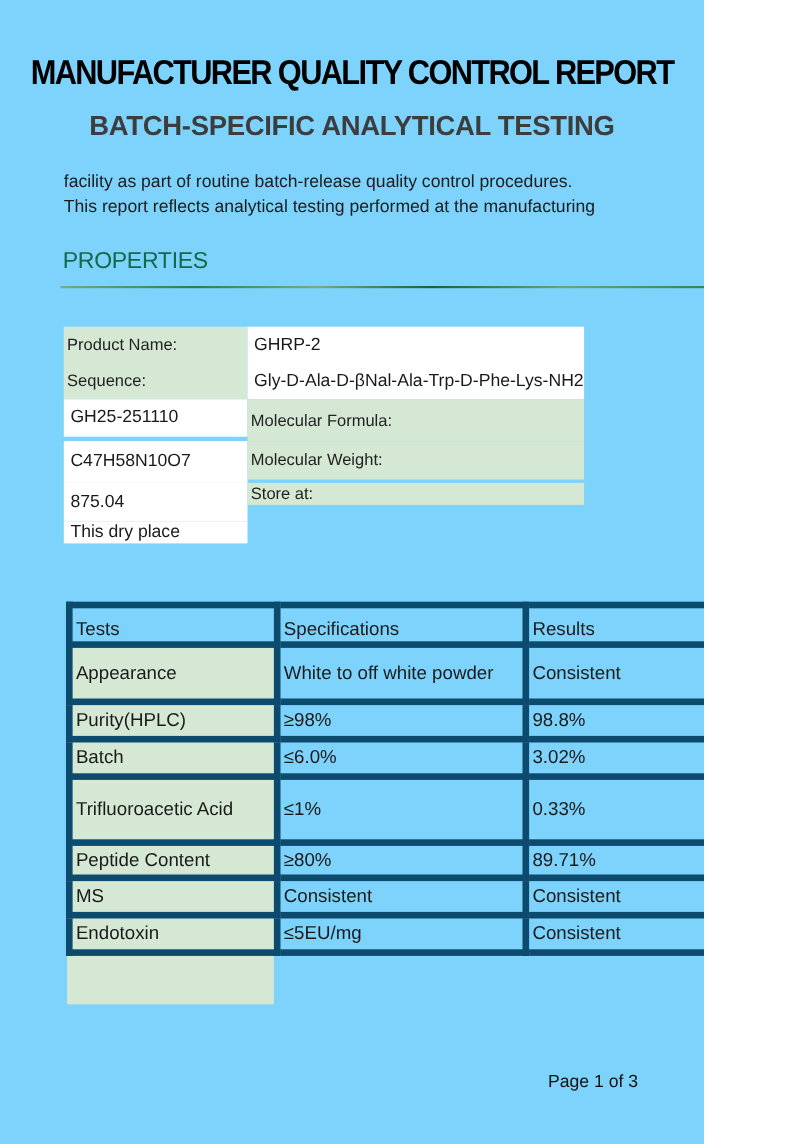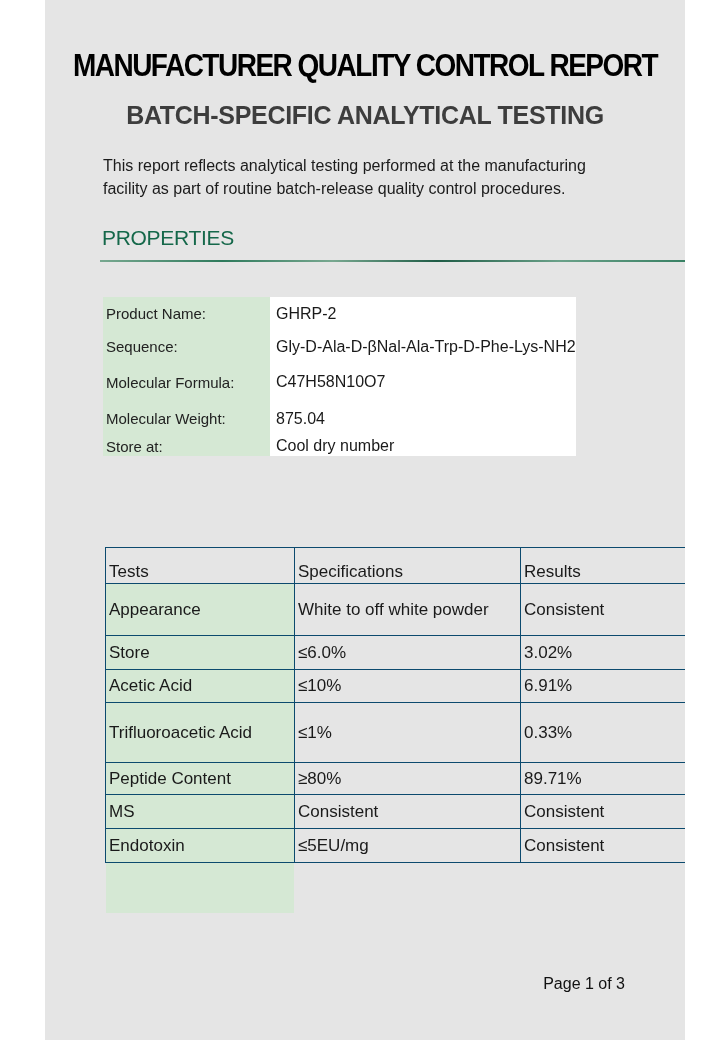--- a/index.html
+++ b/index.html
@@ -2,23 +2,22 @@
 <html><head>
 <meta charset="utf-8">
 <style>
   * { margin: 0; padding: 0; box-sizing: border-box; }
   html, body { background: #ffffff; }
   body { font-family: "Liberation Sans", "DejaVu Sans", sans-serif; color: #1a1a1a; }
   .page {
     position: relative;
     width: 640px;
     height: 1040px;
-    background: #e5e5e5;
+    background: #7dd3fc;
     overflow: hidden;
-    margin-left: 45px;
   }
 
   .doc-title {
     position: absolute;
     top: 50px; left: 0; right: 0;
     text-align: center;
     font-size: 28px;
     font-weight: bold;
     letter-spacing: -1.5px;
     color: #000000;
@@ -106,21 +105,21 @@
   table.tests {
     position: relative;
     z-index: 1;
     border-collapse: collapse;
     table-layout: fixed;
     width: 588px;
     font-size: 17px;
     color: #1a1a1a;
   }
   table.tests td, table.tests th {
-    border: 1px solid #0c4a6e;
+    border: 6px solid #0c4a6e;
     padding: 0 0 0 3px;
     font-weight: normal;
     text-align: left;
     vertical-align: middle;
     background: transparent;
     overflow: hidden;
     white-space: nowrap;
   }
   table.tests col.c1 { width: 189px; }
   table.tests col.c2 { width: 226px; }
@@ -146,43 +145,44 @@
 </head>
 <body>
 
 <div class="page">
 
   <h1 class="doc-title">MANUFACTURER QUALITY CONTROL REPORT</h1>
 
   <h2 class="doc-subtitle">BATCH-SPECIFIC ANALYTICAL TESTING</h2>
 
   <div class="intro">
+    <div>facility as part of routine batch-release quality control procedures.</div>
     <div>This report reflects analytical testing performed at the manufacturing</div>
-    <div>facility as part of routine batch-release quality control procedures.</div>
   </div>
 
   <div class="section-heading">PROPERTIES</div>
   <div class="section-rule"></div>
 
   <div class="props">
     <div class="prop-label r1">Product Name:</div>
     <div class="prop-value r1 bold">GHRP-2</div>
 
     <div class="prop-label r2">Sequence:</div>
     <div class="prop-value r2">Gly-D-Ala-D-βNal-Ala-Trp-D-Phe-Lys-NH2</div>
 
+    <div class="prop-value r3 bold">GH25-251110</div>
 
     <div class="prop-label r4">Molecular Formula:</div>
     <div class="prop-value r4">C47H58N10O7</div>
 
     <div class="prop-label r5">Molecular Weight:</div>
     <div class="prop-value r5">875.04</div>
 
     <div class="prop-label r6">Store at:</div>
-    <div class="prop-value r6">Cool dry number</div>
+    <div class="prop-value r6">This dry place</div>
   </div>
 
   <div class="table-wrap">
     <div class="green-col"></div>
     <table class="tests">
       <colgroup>
           <col class="c1">
           <col class="c2">
           <col class="c3">
         </colgroup>
@@ -190,29 +190,29 @@
           <tr class="hdr">
         <th>Tests</th>
         <th>Specifications</th>
         <th>Results</th>
       </tr>
       <tr class="row-appearance">
         <td>Appearance</td>
         <td>White to off white powder</td>
         <td>Consistent</td>
       </tr>
+      <tr class="row-purity">
+        <td>Purity(HPLC)</td>
+        <td>≥98%</td>
+        <td>98.8%</td>
+      </tr>
       <tr class="row-water">
-        <td>Store</td>
+        <td>Batch</td>
         <td>≤6.0%</td>
         <td>3.02%</td>
-      </tr>
-      <tr class="row-acetic">
-        <td>Acetic Acid</td>
-        <td>≤10%</td>
-        <td>6.91%</td>
       </tr>
       <tr class="row-tfa">
         <td>Trifluoroacetic Acid</td>
         <td>≤1%</td>
         <td>0.33%</td>
       </tr>
       <tr class="row-peptide">
         <td>Peptide Content</td>
         <td>≥80%</td>
         <td>89.71%</td>

